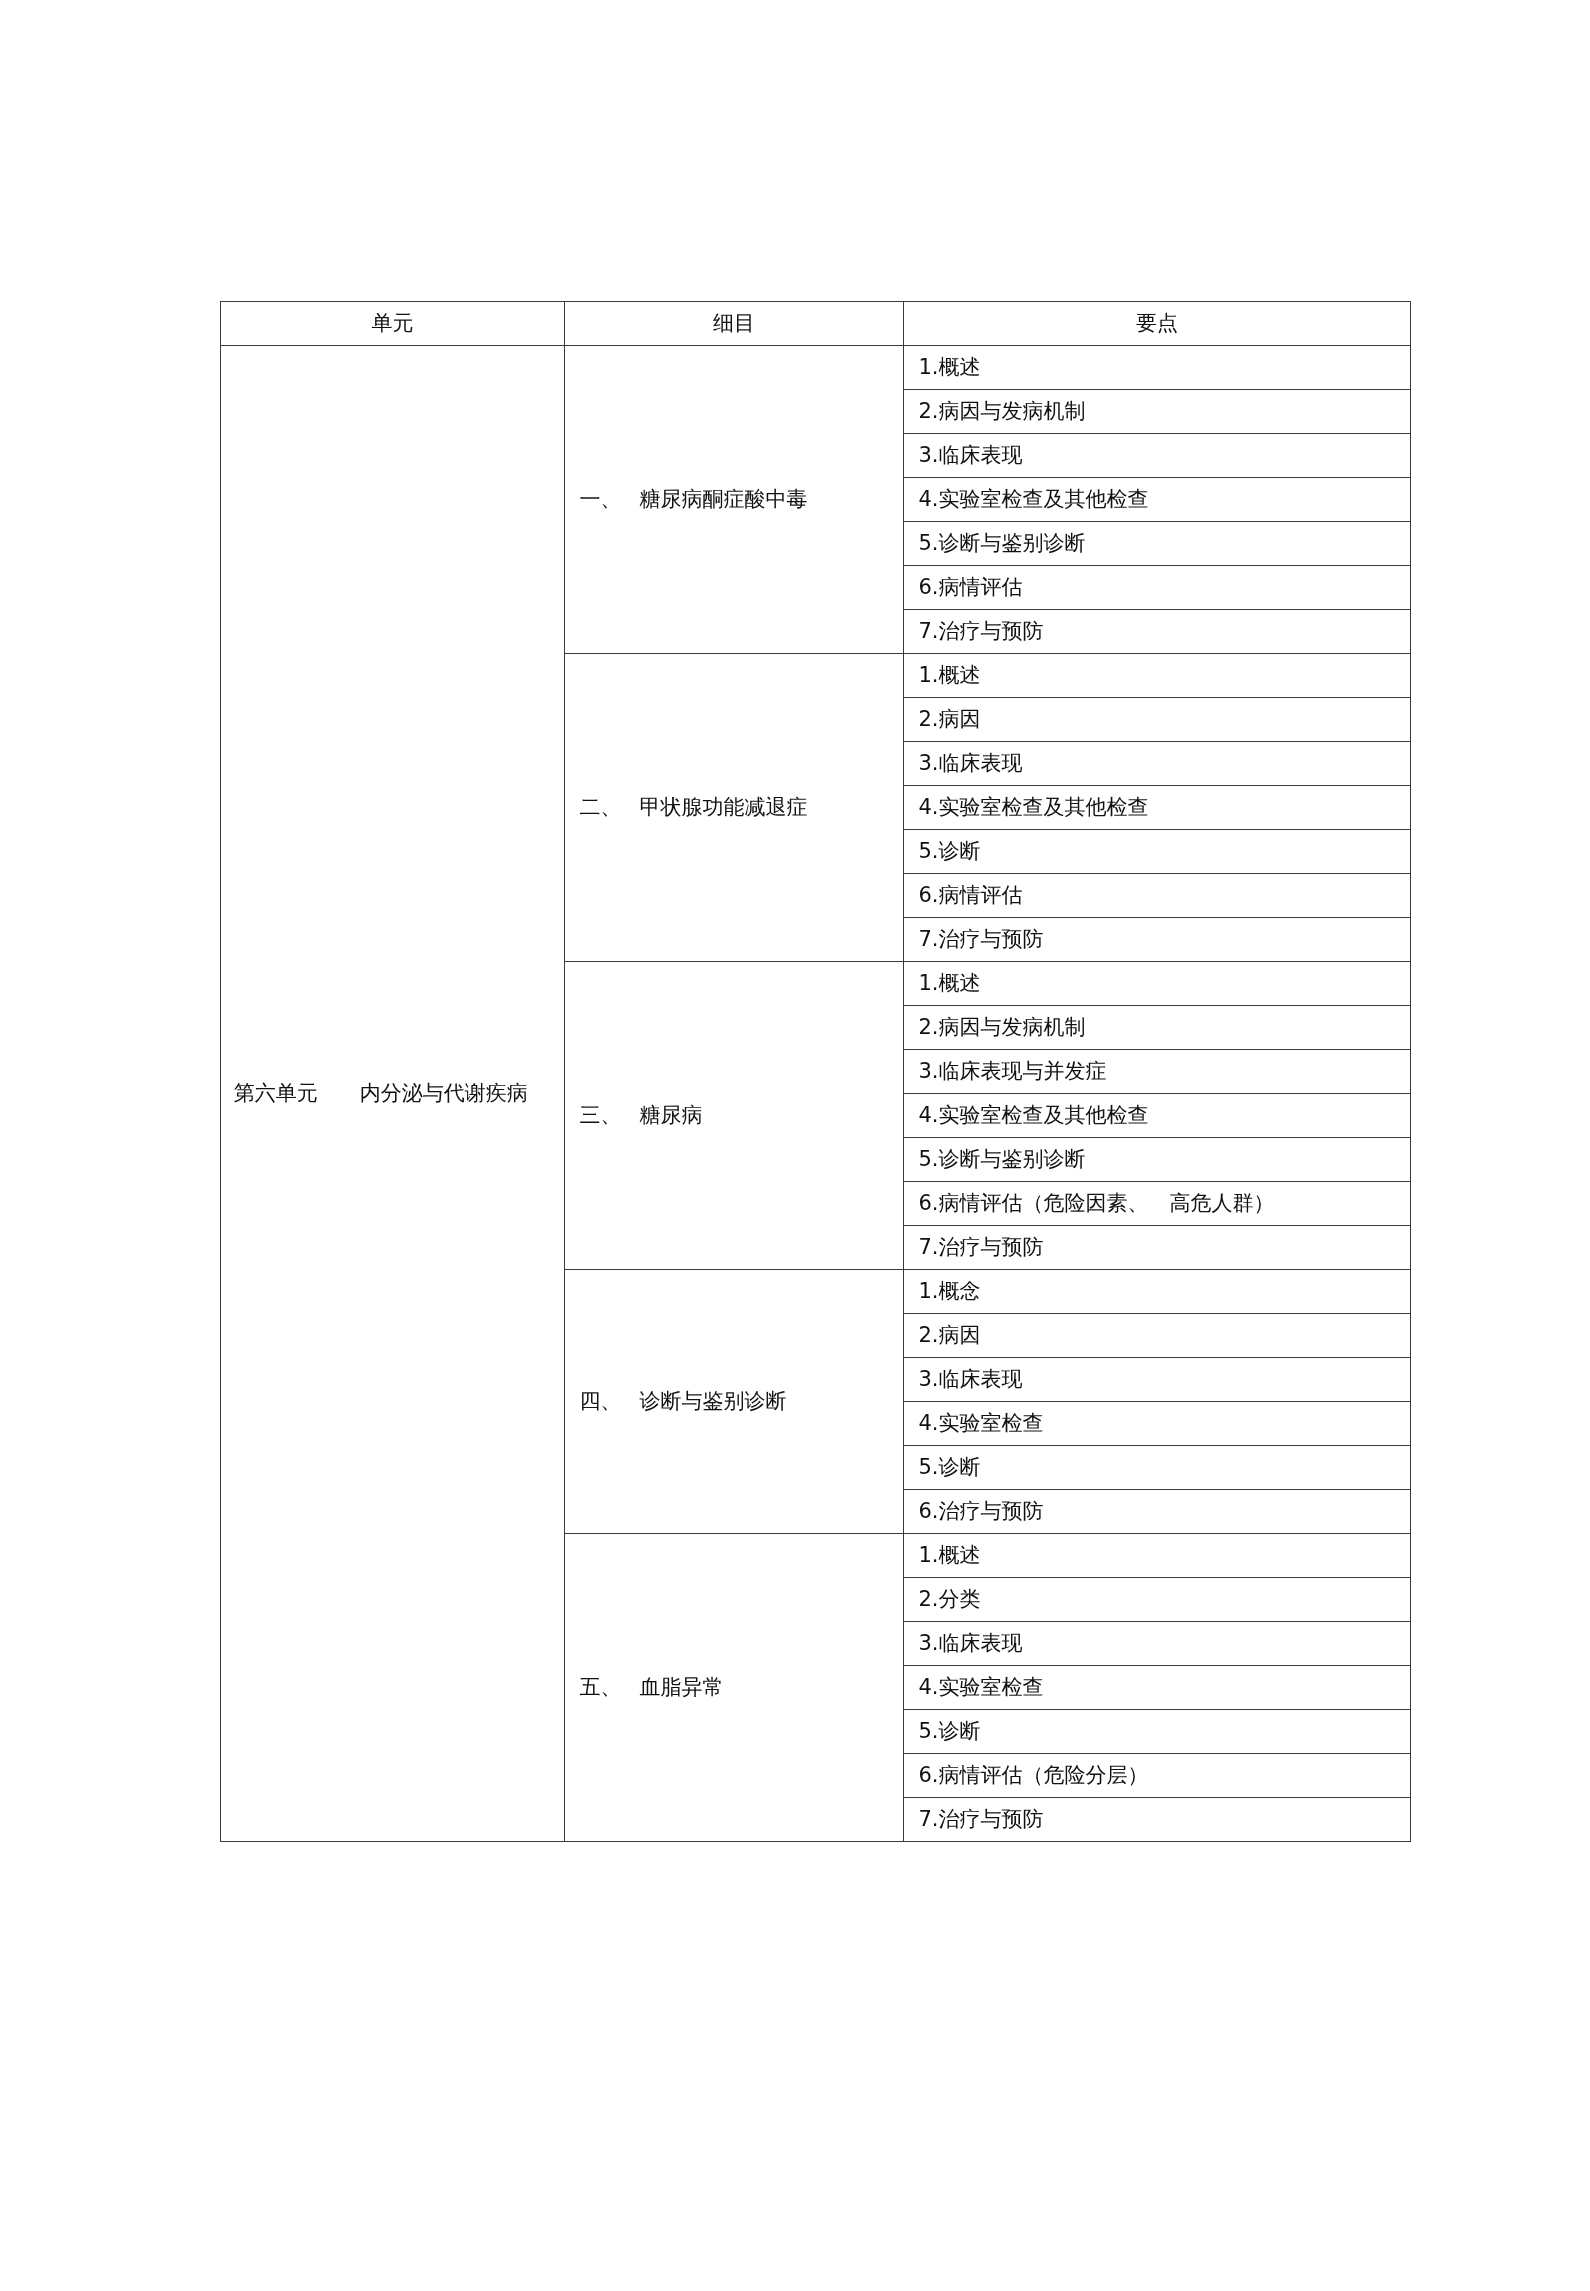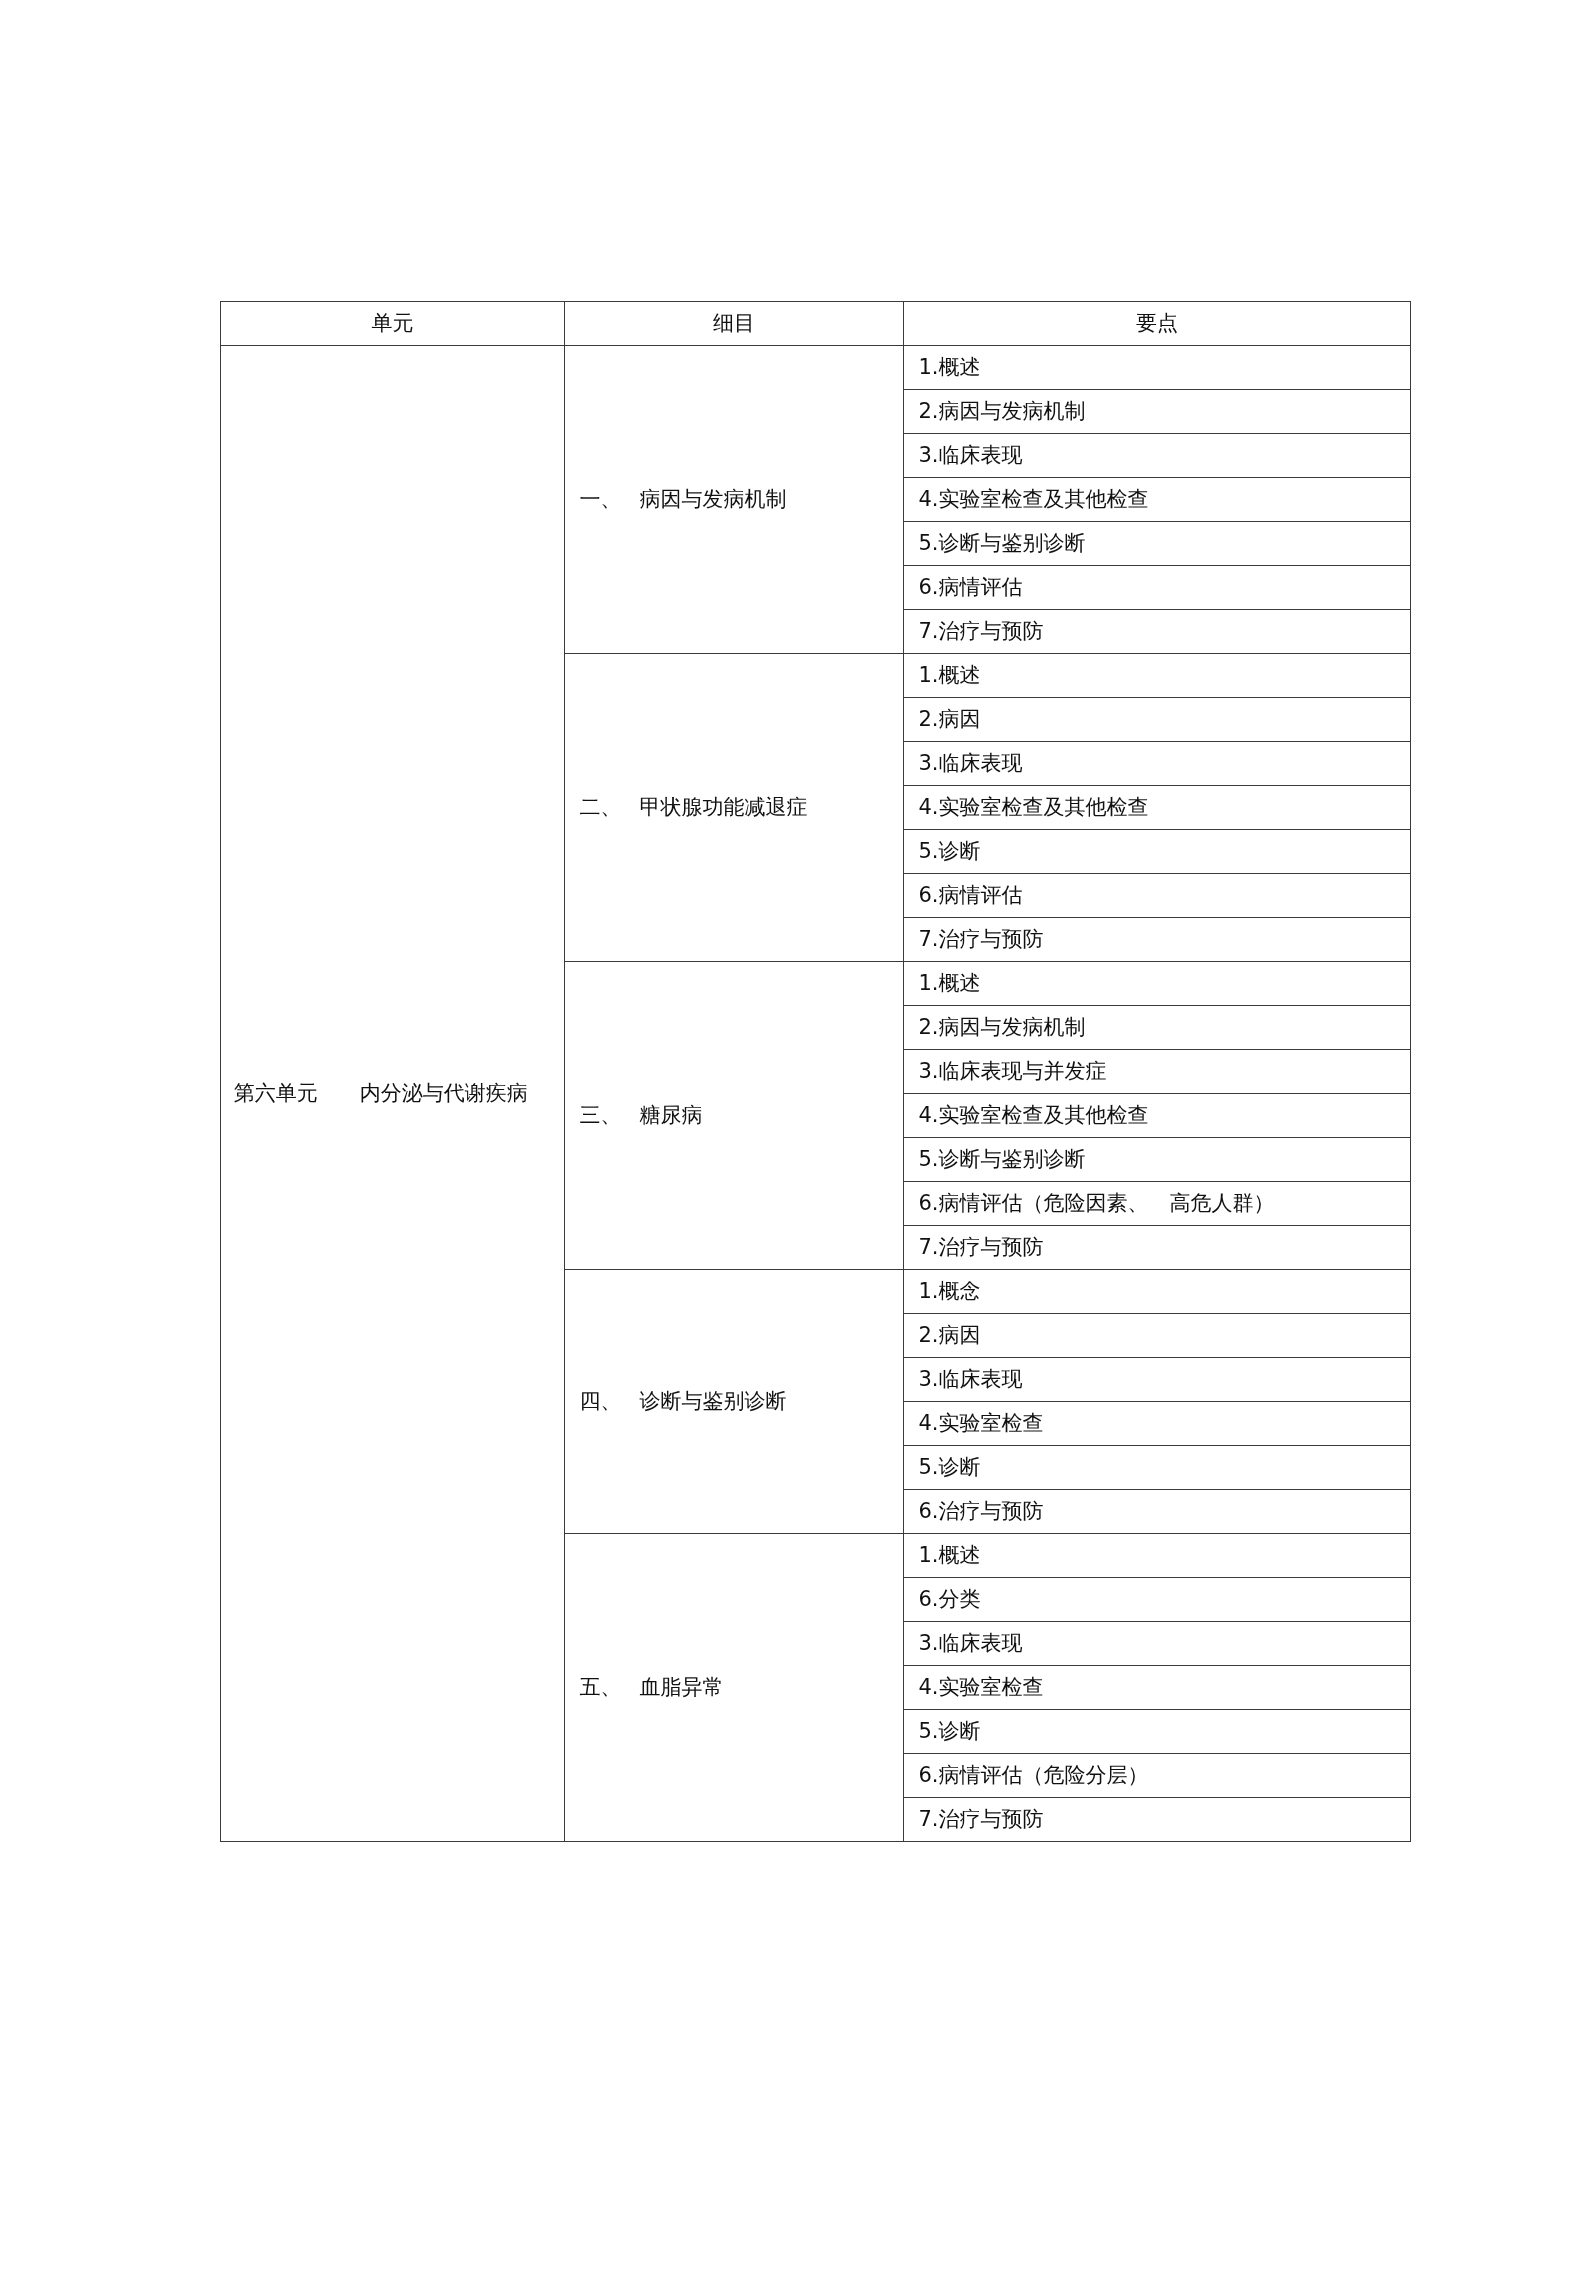--- a/index.html
+++ b/index.html
@@ -38,21 +38,21 @@
       <tr>
         <th>单元</th>
         <th>细目</th>
         <th>要点</th>
       </tr>
     </thead>
     <tbody id="tbody">
 
       <tr>
         <td class="unit" rowspan="34">第六单元　　内分泌与代谢疾病</td>
-        <td class="item" rowspan="7"><div class="item-inner"><span class="item-num">一、</span><span>病因与发病机制</span></div></td>
+        <td class="item" rowspan="7"><div class="item-inner"><span class="item-num">一、</span><span>糖尿病酮症酸中毒</span></div></td>
         <td class="point">1.概述</td>
       </tr>
       <tr>
           <td class="point">2.病因与发病机制</td>
         </tr>
       <tr>
           <td class="point">3.临床表现</td>
         </tr>
       <tr>
           <td class="point">4.实验室检查及其他检查</td>
@@ -131,21 +131,21 @@
         </tr>
       <tr>
           <td class="point">6.治疗与预防</td>
         </tr>
 
       <tr>
         <td class="item" rowspan="7"><div class="item-inner"><span class="item-num">五、</span><span>血脂异常</span></div></td>
         <td class="point">1.概述</td>
       </tr>
       <tr>
-          <td class="point">6.分类</td>
+          <td class="point">2.分类</td>
         </tr>
       <tr>
           <td class="point">3.临床表现</td>
         </tr>
       <tr>
           <td class="point">4.实验室检查</td>
         </tr>
       <tr>
           <td class="point">5.诊断</td>
         </tr>

